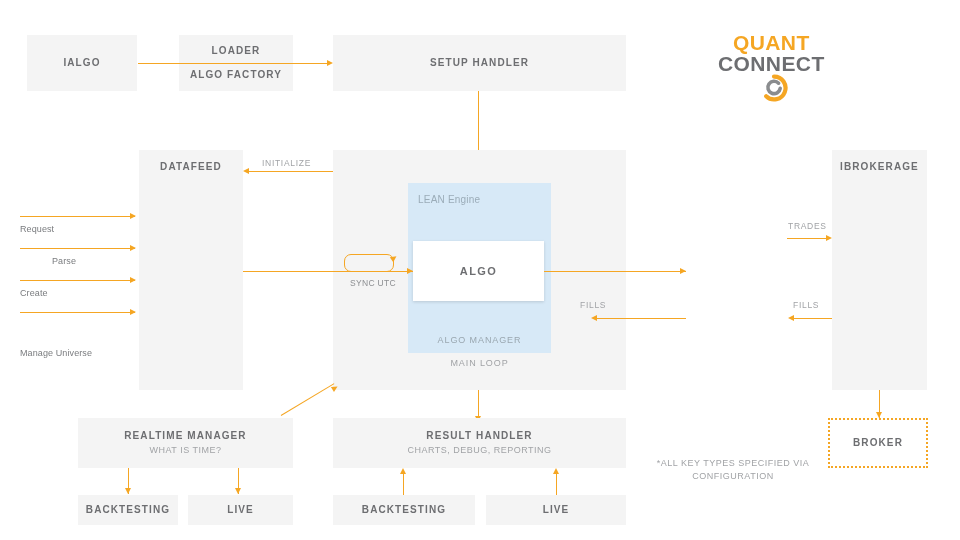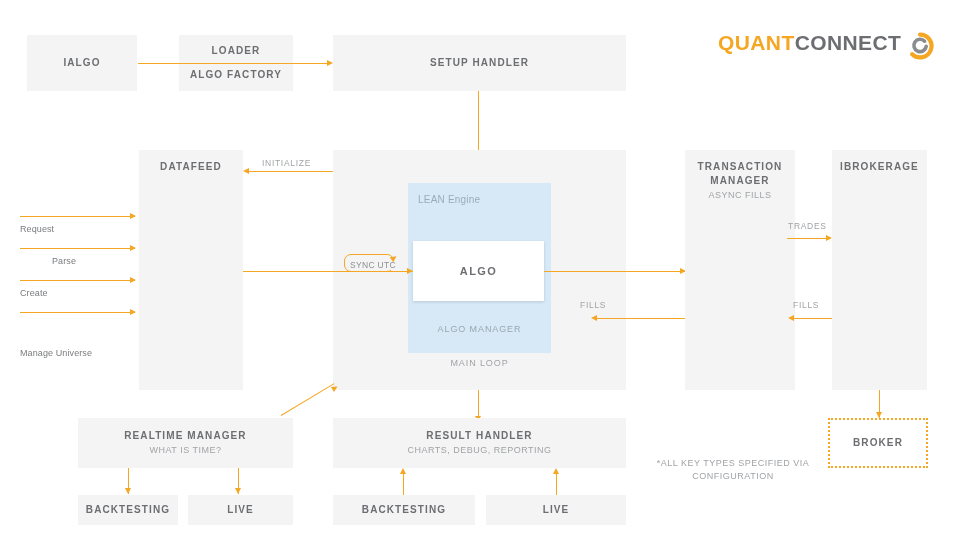--- a/index.html
+++ b/index.html
@@ -170,35 +170,37 @@
     background: transparent;
   }
   .sync-label {
     position: absolute;
     font-size: 8.5px;
     color: #8d8f92;
     letter-spacing: 0.3px;
     background: #f4f4f4;
     padding: 0 2px;
     white-space: nowrap;
+    margin-top: 18px;
   }
 
   
   .diag {
     position: absolute;
     height: 0;
     border-top: 1.5px solid #f5a623;
     transform-origin: left center;
   }
 
   
   .logo {
     position: absolute;
     display: flex;
-    align-items: flex-start;
+    align-items: center;
+    flex-direction: column;
   }
   .logo-text {
     font-size: 21px;
     font-weight: bold;
     letter-spacing: 0.4px;
     line-height: 21px;
   }
   .logo-quant { color: #f5a623; }
   .logo-connect { color: #6d6e71; }
   .logo-mark { margin-left: 5px; display: block; }
@@ -241,21 +243,21 @@
   <div class="box" style="left:139px; top:150px; width:104px; height:240px; padding-top:10px;">
     <span class="box-title">DATAFEED</span>
   </div>
 
   <div class="box" style="left:333px; top:150px; width:293px; height:240px;">
     <span class="mainloop-label" style="bottom:22px;">MAIN LOOP</span>
   </div>
 
   <div class="lean-panel" style="left:408px; top:183px; width:143px; height:170px;">
     <span class="lean-label" style="left:10px; top:11px;">LEAN Engine</span>
-    <span class="algo-manager-label" style="bottom:19px; left:0;">ALGO MANAGER</span>
+    <span class="algo-manager-label" style="bottom:8px; left:0;">ALGO MANAGER</span>
   </div>
 
   <div class="algo-box" style="left:413px; top:241px; width:131px; height:60px;">
     <span class="box-title">ALGO</span>
   </div>
 
   <span class="edge-label" style="left:262px; top:158px;">INITIALIZE</span>
   <div class="hline" style="left:248px; top:171px; width:85px;"></div>
   <div class="arrow-head ah-left" style="left:243px; top:167.5px;"></div>
 
@@ -266,25 +268,20 @@
   <span class="sync-label" style="left:348px; top:260px;">SYNC UTC</span>
   <div class="arrow-head ah-right" style="left:391px; top:255px; transform:rotate(-35deg);"></div>
 
   <div class="hline" style="left:544px; top:271px; width:142px;"></div>
   <div class="arrow-head ah-right" style="left:680px; top:267.5px;"></div>
 
   <span class="edge-label" style="left:580px; top:300px;">FILLS</span>
   <div class="hline" style="left:596px; top:318px; width:90px;"></div>
   <div class="arrow-head ah-left" style="left:591px; top:314.5px;"></div>
 
-  <div class="box" style="left:685px; top:150px; width:110px; height:240px; padding-top:10px;">
-    <span class="box-title">TRANSACTION
-MANAGER</span>
-    <span class="box-sub">ASYNC FILLS</span>
-  </div>
 
   <div class="box" style="left:832px; top:150px; width:95px; height:240px; padding-top:10px;">
     <span class="box-title">IBROKERAGE</span>
   </div>
 
   <span class="edge-label" style="left:788px; top:221px;">TRADES</span>
   <div class="hline" style="left:787px; top:238px; width:40px;"></div>
   <div class="arrow-head ah-right" style="left:826px; top:234.5px;"></div>
 
   <span class="edge-label" style="left:793px; top:300px;">FILLS</span>

